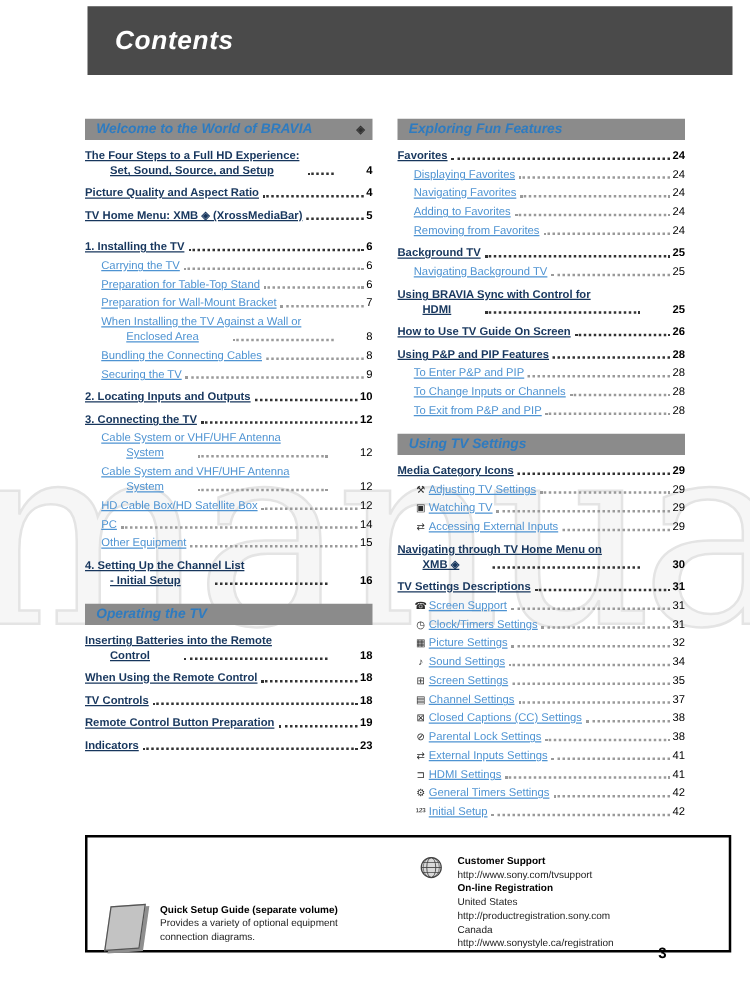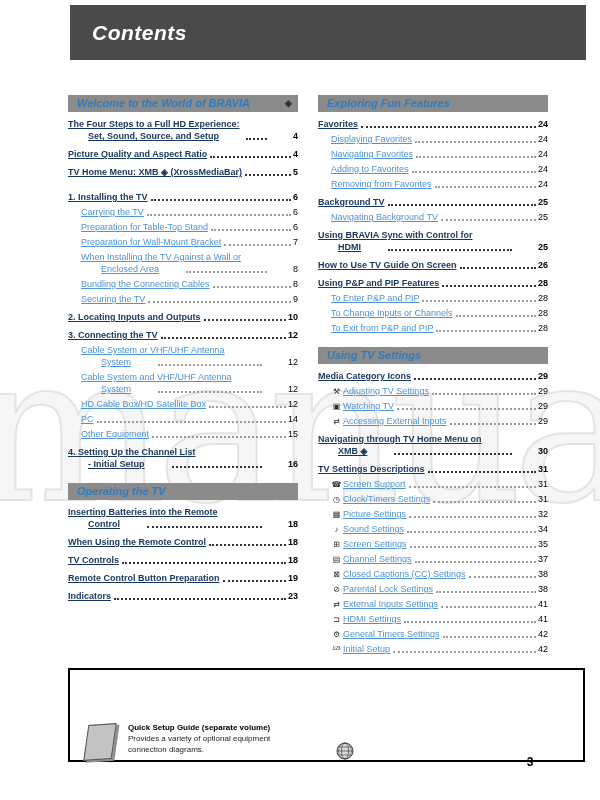--- a/index.html
+++ b/index.html
@@ -569,16 +569,25 @@
   </div>
   <div class="info-half">
     <svg class="globe-icon" width="18" height="18" viewBox="0 0 18 18">
       <circle cx="9" cy="9" r="8" fill="#d9d9d9" stroke="#444" stroke-width="1"></circle>
       <ellipse cx="9" cy="9" rx="3.6" ry="8" fill="none" stroke="#444" stroke-width="0.7"></ellipse>
       <ellipse cx="9" cy="9" rx="6.5" ry="8" fill="none" stroke="#444" stroke-width="0.5"></ellipse>
       <line x1="1" y1="9" x2="17" y2="9" stroke="#444" stroke-width="0.7"></line>
       <line x1="2.2" y1="5" x2="15.8" y2="5" stroke="#444" stroke-width="0.6"></line>
       <line x1="2.2" y1="13" x2="15.8" y2="13" stroke="#444" stroke-width="0.6"></line>
     </svg>
+    <div class="info-text" id="support-lines">
+        <div class="b">Customer Support</div>
+        <div>http://www.sony.com/tvsupport</div>
+        <div class="b">On-line Registration</div>
+        <div>United States</div>
+        <div>http://productregistration.sony.com</div>
+        <div>Canada</div>
+        <div>http://www.sonystyle.ca/registration</div>
+      </div>
   </div>
 </div>
 
 <div class="folio">3</div>
 
 </body></html>

